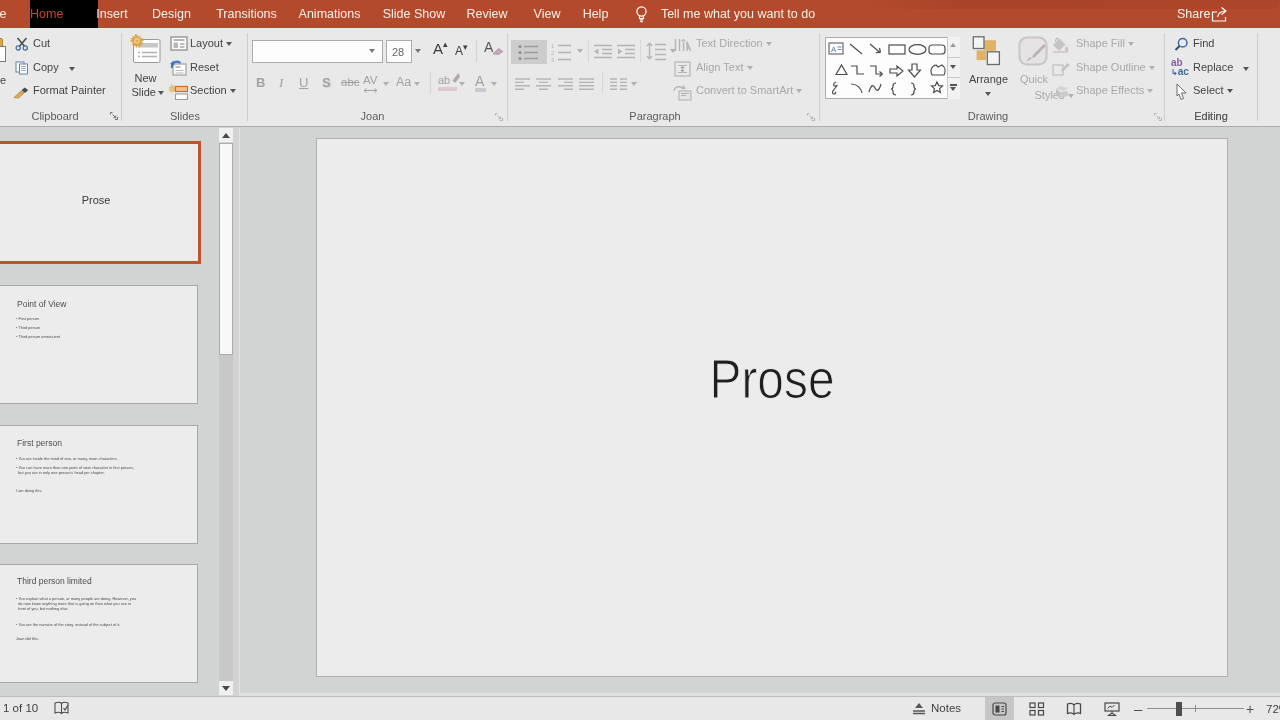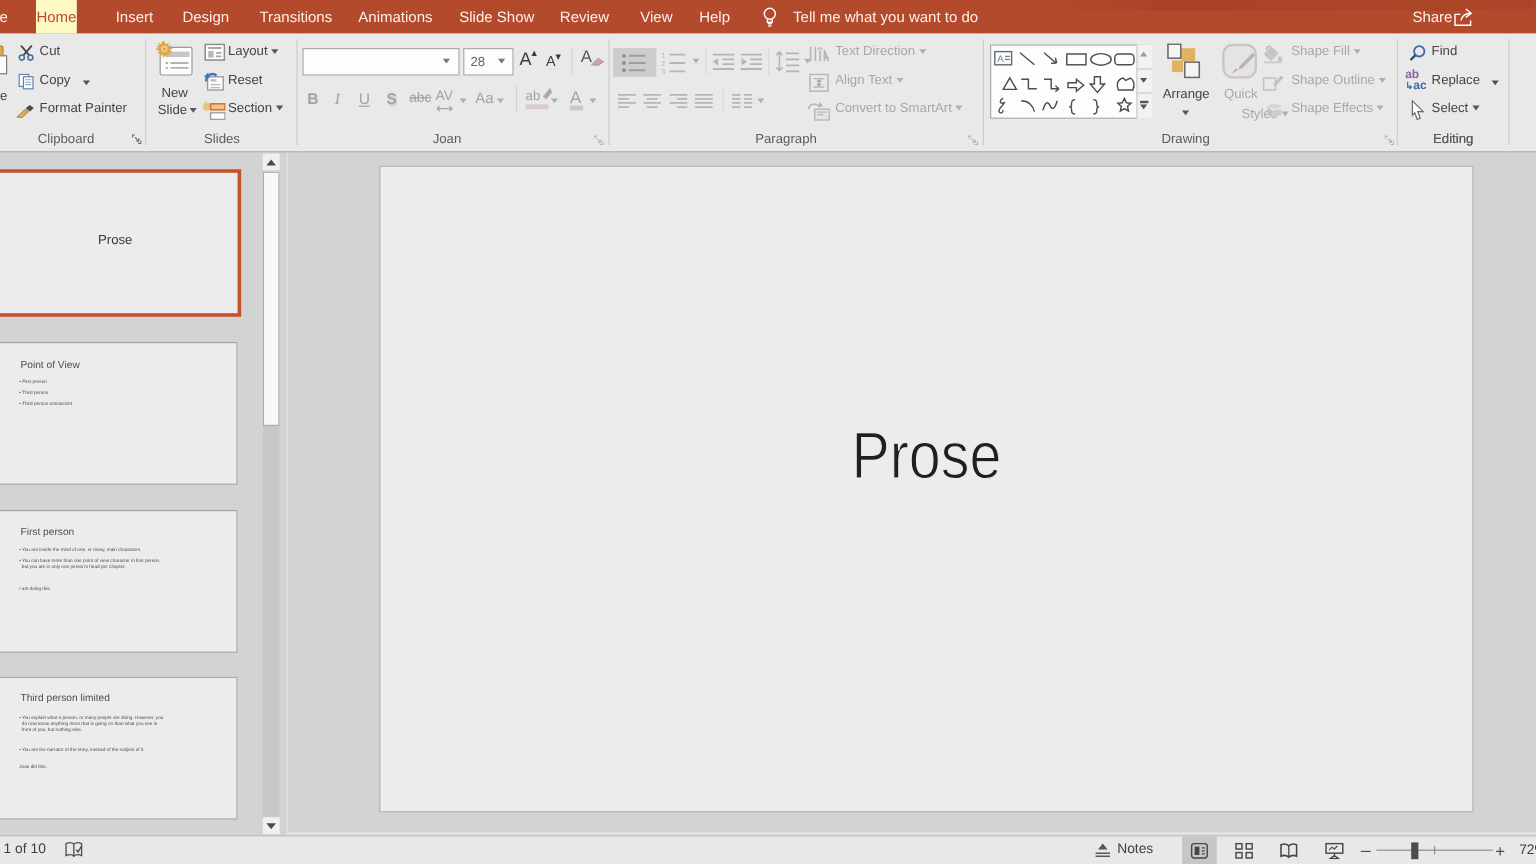--- a/index.html
+++ b/index.html
@@ -1,20 +1,20 @@
 <!DOCTYPE html>
 <html><head><meta charset="utf-8"><style>
 *{margin:0;padding:0;box-sizing:border-box;}
 html,body{width:1280px;height:720px;overflow:hidden;font-family:"Liberation Sans",sans-serif;}
 body{position:relative;background:#d2d3d3;}
 .abs{position:absolute;}
 
 #tabbar{position:absolute;left:0;top:0;width:1280px;height:28px;background:#b44a2c;}
 #tabbar .tab{position:absolute;top:0;height:28px;line-height:29px;color:#fcefe9;font-size:12.5px;text-align:center;}
-#hometab{position:absolute;left:30px;top:0;width:34px;height:28px;background:#fef9c3;color:#bd4b2c;font-size:12.5px;text-align:center;line-height:29px;}
+#hometab{position:absolute;left:30px;top:0;width:68px;height:28px;background:#000000;color:#bd4b2c;font-size:12.5px;text-align:left;line-height:29px;}
 #swoosh{position:absolute;left:860px;top:0;width:420px;height:9px;background:linear-gradient(90deg,rgba(80,15,0,0) 0%,rgba(80,15,0,0.10) 25%,rgba(80,15,0,0.08) 95%);border-radius:0 0 14px 0;}
 
 #ribbon{position:absolute;left:0;top:28px;width:1280px;height:99px;background:#e9e9e9;border-bottom:1px solid #ababab;}
 .vsep{position:absolute;top:5px;width:1px;height:88px;background:#cdcdcd;}
 .glabel{position:absolute;top:82px;font-size:11px;color:#5c5c5c;text-align:center;}
 .btxt{font-size:11px;color:#444;}
 .dtxt{font-size:11px;color:#a8a8a8;}
 .darr{display:inline-block;width:0;height:0;border-left:3.5px solid transparent;border-right:3.5px solid transparent;border-top:4px solid #555;vertical-align:middle;}
 .darrg{display:inline-block;width:0;height:0;border-left:3.5px solid transparent;border-right:3.5px solid transparent;border-top:4px solid #b0b0b0;vertical-align:middle;}
 
@@ -140,21 +140,21 @@
         <path d="M4 1.5l.8 1.6 1.4-1.1-.2 1.8 1.7-.4-1 1.4 1.8.3-1.6.9 1.4 1.1-1.8.2.8 1.6-1.6-.7-.1 1.8-1.2-1.4-1 1.5-.4-1.7-1.5.8.7-1.6-1.8.1 1.3-1.2-1.7-.6 1.7-.6-1.2-1.3 1.8.1-.5-1.7 1.5 1L3 .5z"></path>
       </g>
       <rect x="7.5" y="3.5" width="12" height="5" fill="#f2c18c" stroke="#d86e1f" stroke-width="1.2"></rect>
       <rect x="7.5" y="11" width="12" height="5.5" fill="#fdfdfd" stroke="#9e9e9e" stroke-width="1.1"></rect>
     </svg>
   <div class="abs btxt" style="left:190px;top:56px;">Section <span class="darr"></span></div>
   <div class="glabel" style="left:130px;width:110px;">Slides</div>
 
   <div class="abs" style="left:252px;top:12px;width:131px;height:23px;background:#fdfdfd;border:1px solid #ababab;"></div>
   <div class="abs darr" style="left:369px;top:21px;border-top-color:#777;"></div>
-  <div class="abs" style="left:386px;top:12px;width:42px;height:23px;background:#fdfdfd;border:1px solid #ababab;font-size:11px;color:#666;line-height:22px;padding-left:5px;">28</div>
+  <div class="abs" style="left:386px;top:12px;width:26px;height:23px;background:#fdfdfd;border:1px solid #ababab;font-size:11px;color:#666;line-height:22px;padding-left:5px;">28</div>
   <div class="abs darr" style="left:415px;top:21px;border-top-color:#777;"></div>
   <div class="abs" style="left:433px;top:11px;font-size:15px;color:#3d3d3d;">A<span style="font-size:9px;vertical-align:7px;">▴</span></div>
   <div class="abs" style="left:455px;top:14px;font-size:12px;color:#3d3d3d;">A<span style="font-size:9px;vertical-align:5px;">▾</span></div>
   <div class="abs" style="left:476px;top:12px;width:1px;height:22px;background:#d2d2d2;"></div>
   <div class="abs" style="left:484px;top:11px;font-size:14px;color:#555;">A</div>
   <svg class="abs" style="left:492px;top:18px;" width="12" height="9" viewBox="0 0 12 9">
       <path d="M1 8l5.5-5.5L11 5.5 6.5 8.5z" fill="#c9a6c0" stroke="#a98ca2" stroke-width="0.7"></path>
     </svg>
   <div class="abs" style="left:256px;top:47px;font-size:13px;font-weight:bold;color:#a2a2a2;">B</div>
   <div class="abs" style="left:279px;top:47px;font-size:13px;font-style:italic;font-family:'Liberation Serif',serif;color:#a2a2a2;">I</div>

